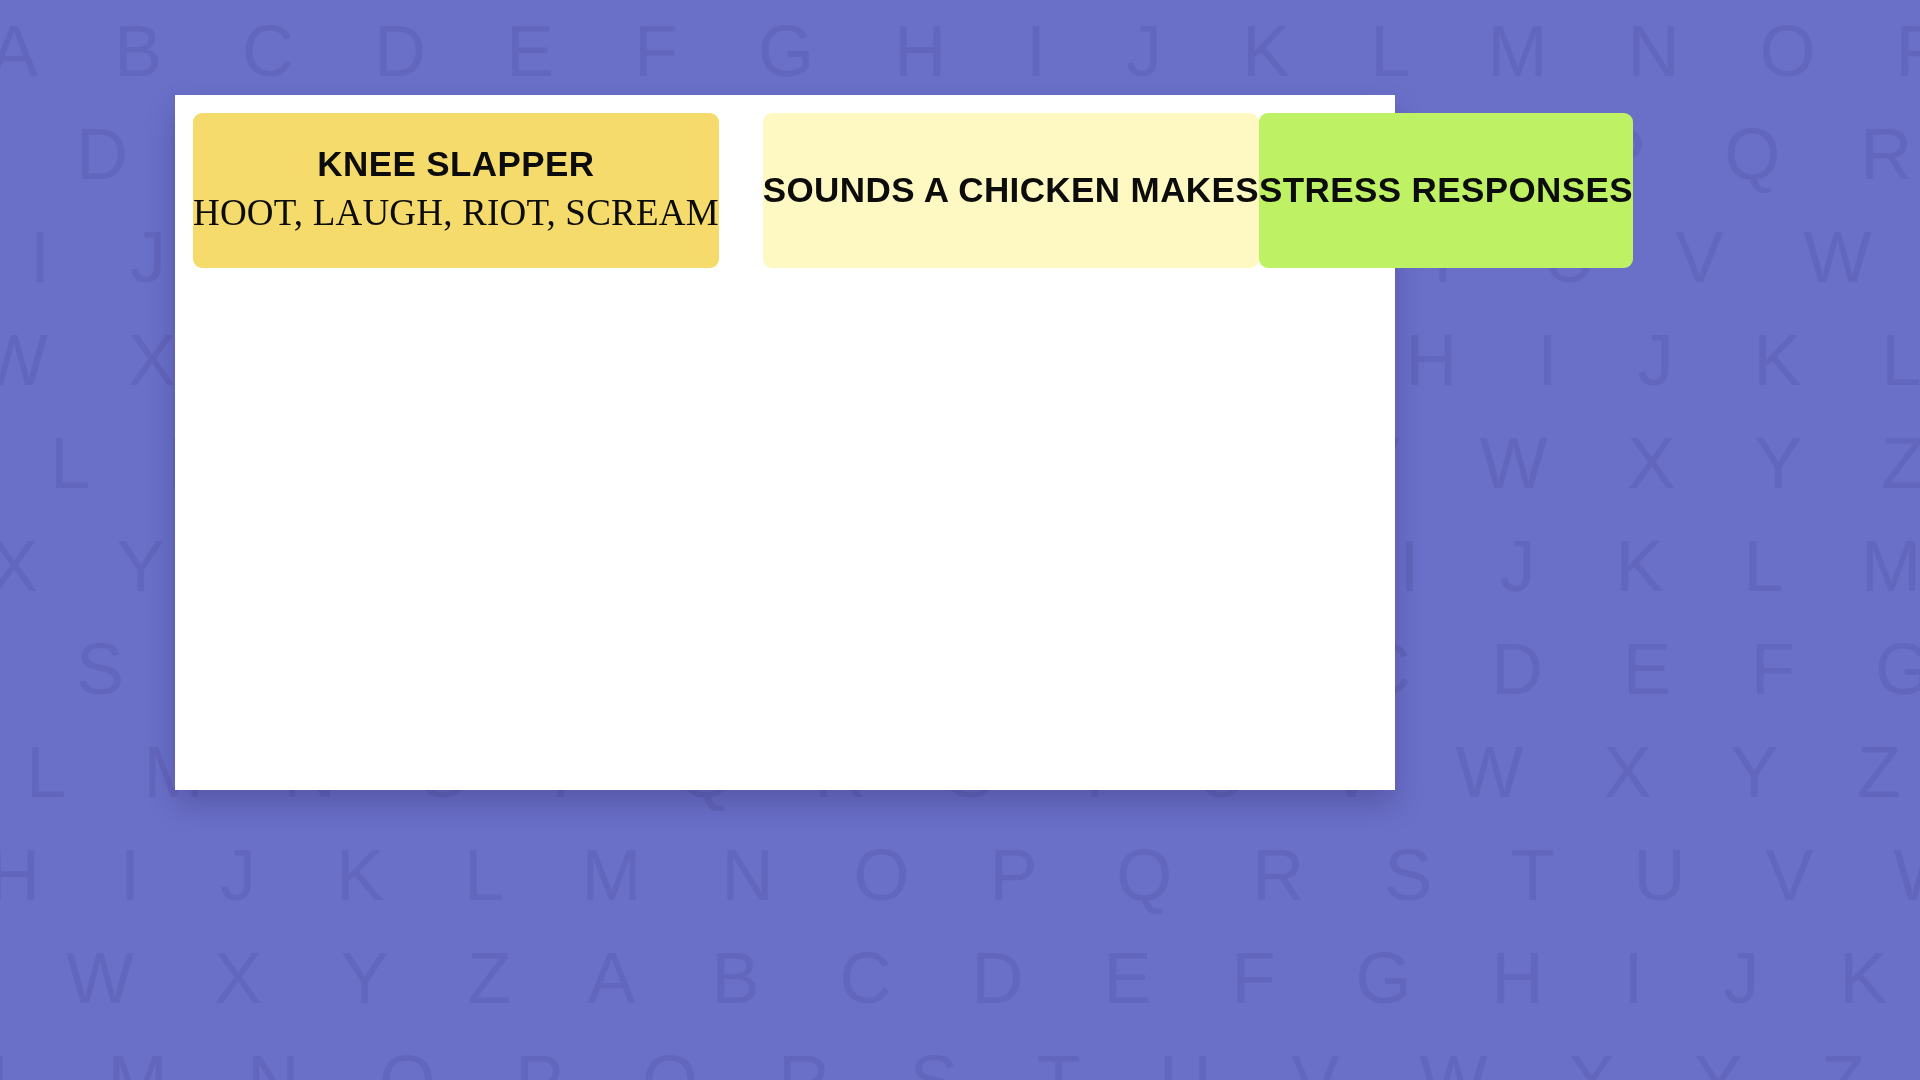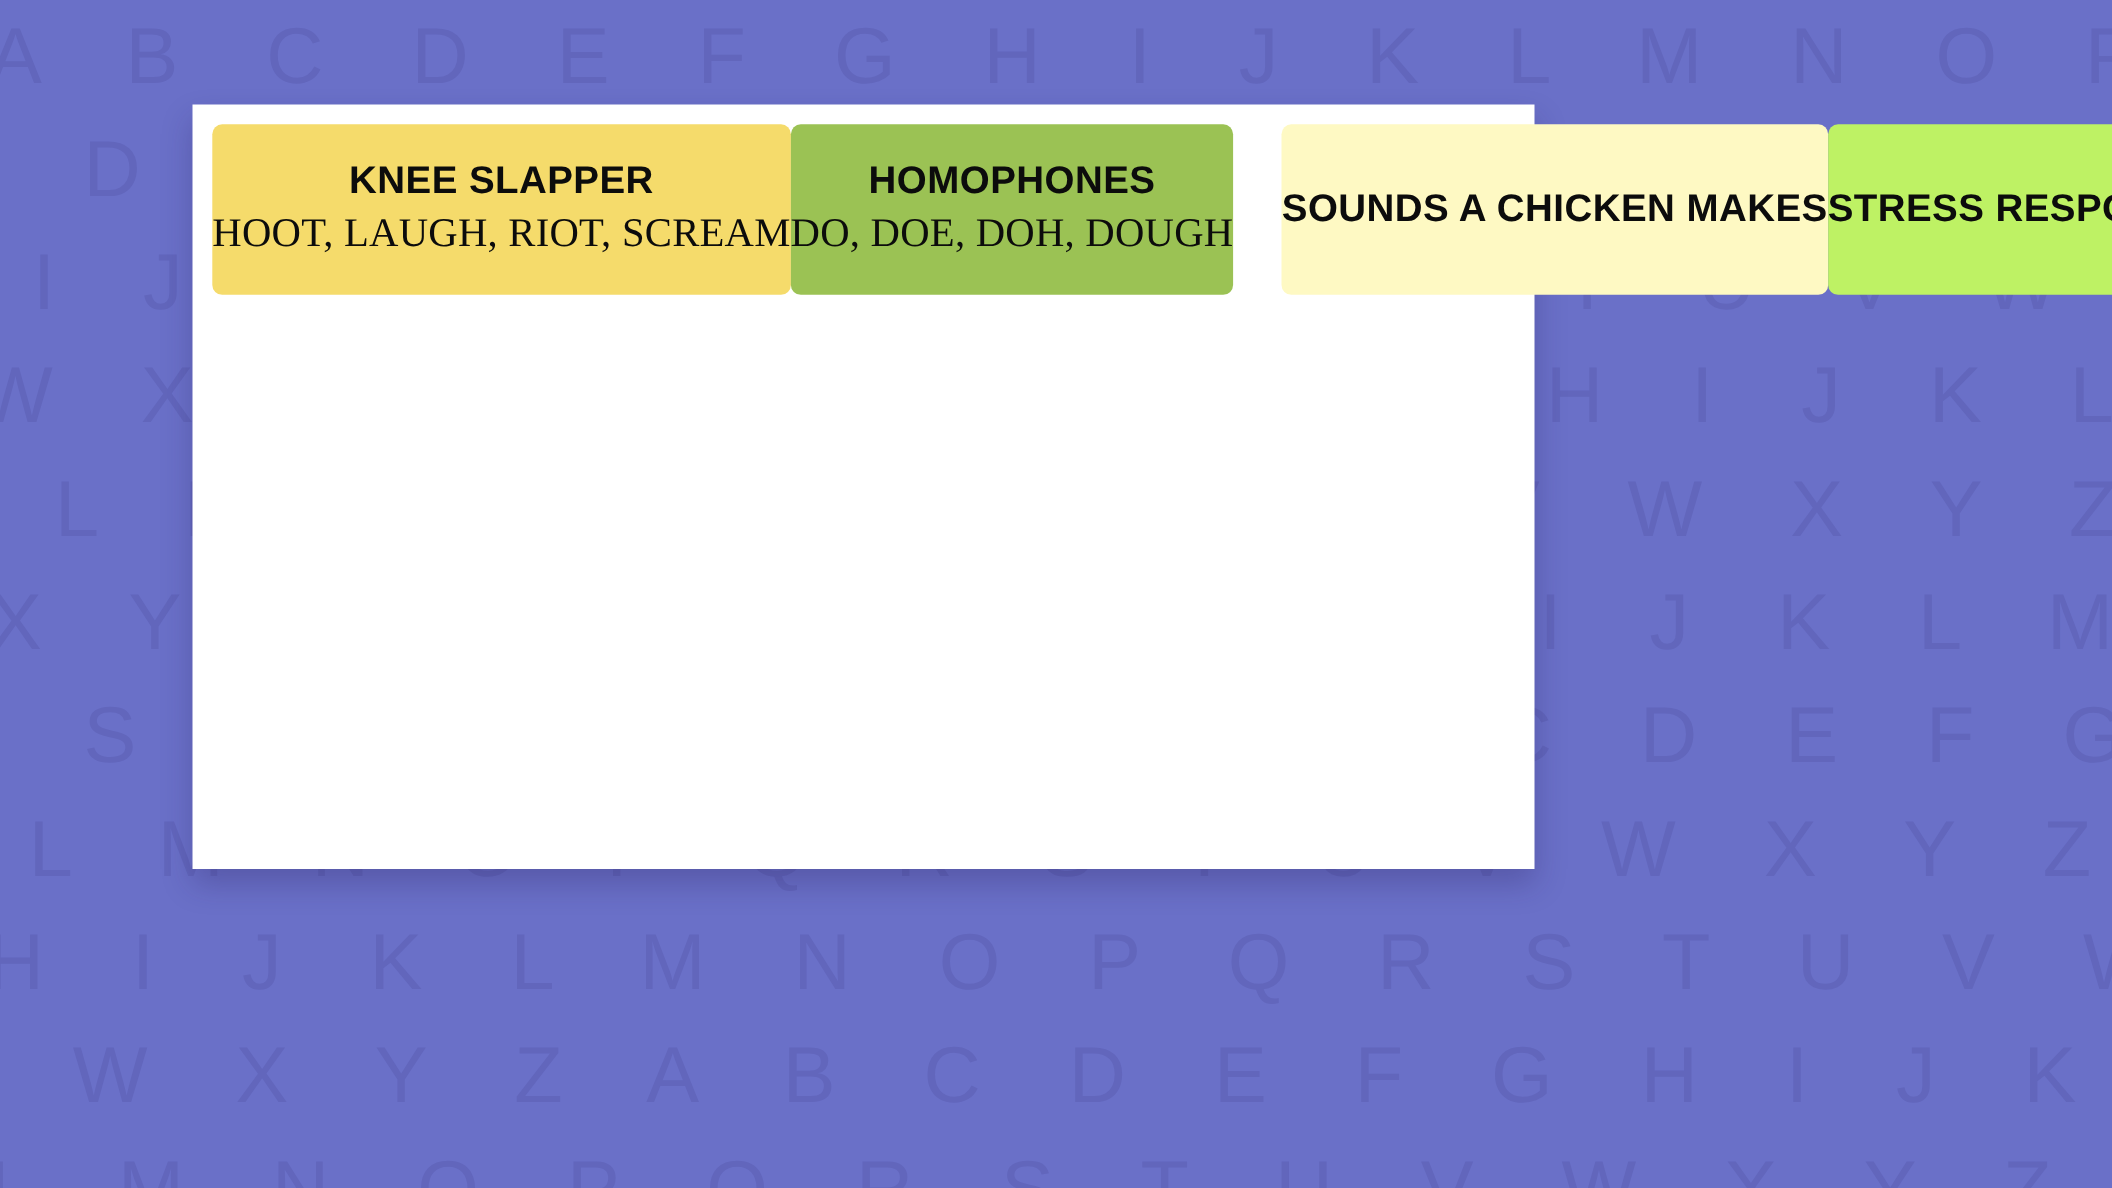--- a/index.html
+++ b/index.html
@@ -100,24 +100,20 @@
     <div class="bg-row" style="color: rgb(98, 102, 188); margin-left: -10px;">L M N O P Q R S T U V W X Y Z A B C D E F G H I J K L M N O P Q</div>
   </div>
 
 <div id="board-card" style="background: rgb(255, 255, 255);">
 
   <div class="category-row" style="background: rgb(245, 219, 107);">
     <div class="category-title">KNEE SLAPPER</div>
     <div class="category-words">HOOT, LAUGH, RIOT, SCREAM</div>
   </div>
 
-  <div class="category-row" style="background: rgb(155, 194, 84);">
-    <div class="category-title">HOMOPHONES</div>
-    <div class="category-words">DO, DOE, DOH, DOUGH</div>
-  </div>
 
   <div class="category-row" style="background: #fef9c3; margin-left: 44px;">
     <div class="category-title">SOUNDS A CHICKEN MAKES</div>
   </div>
 
   <div class="category-row" style="background: #bef264;">
     <div class="category-title">STRESS RESPONSES</div>
   </div>
 
 </div>

